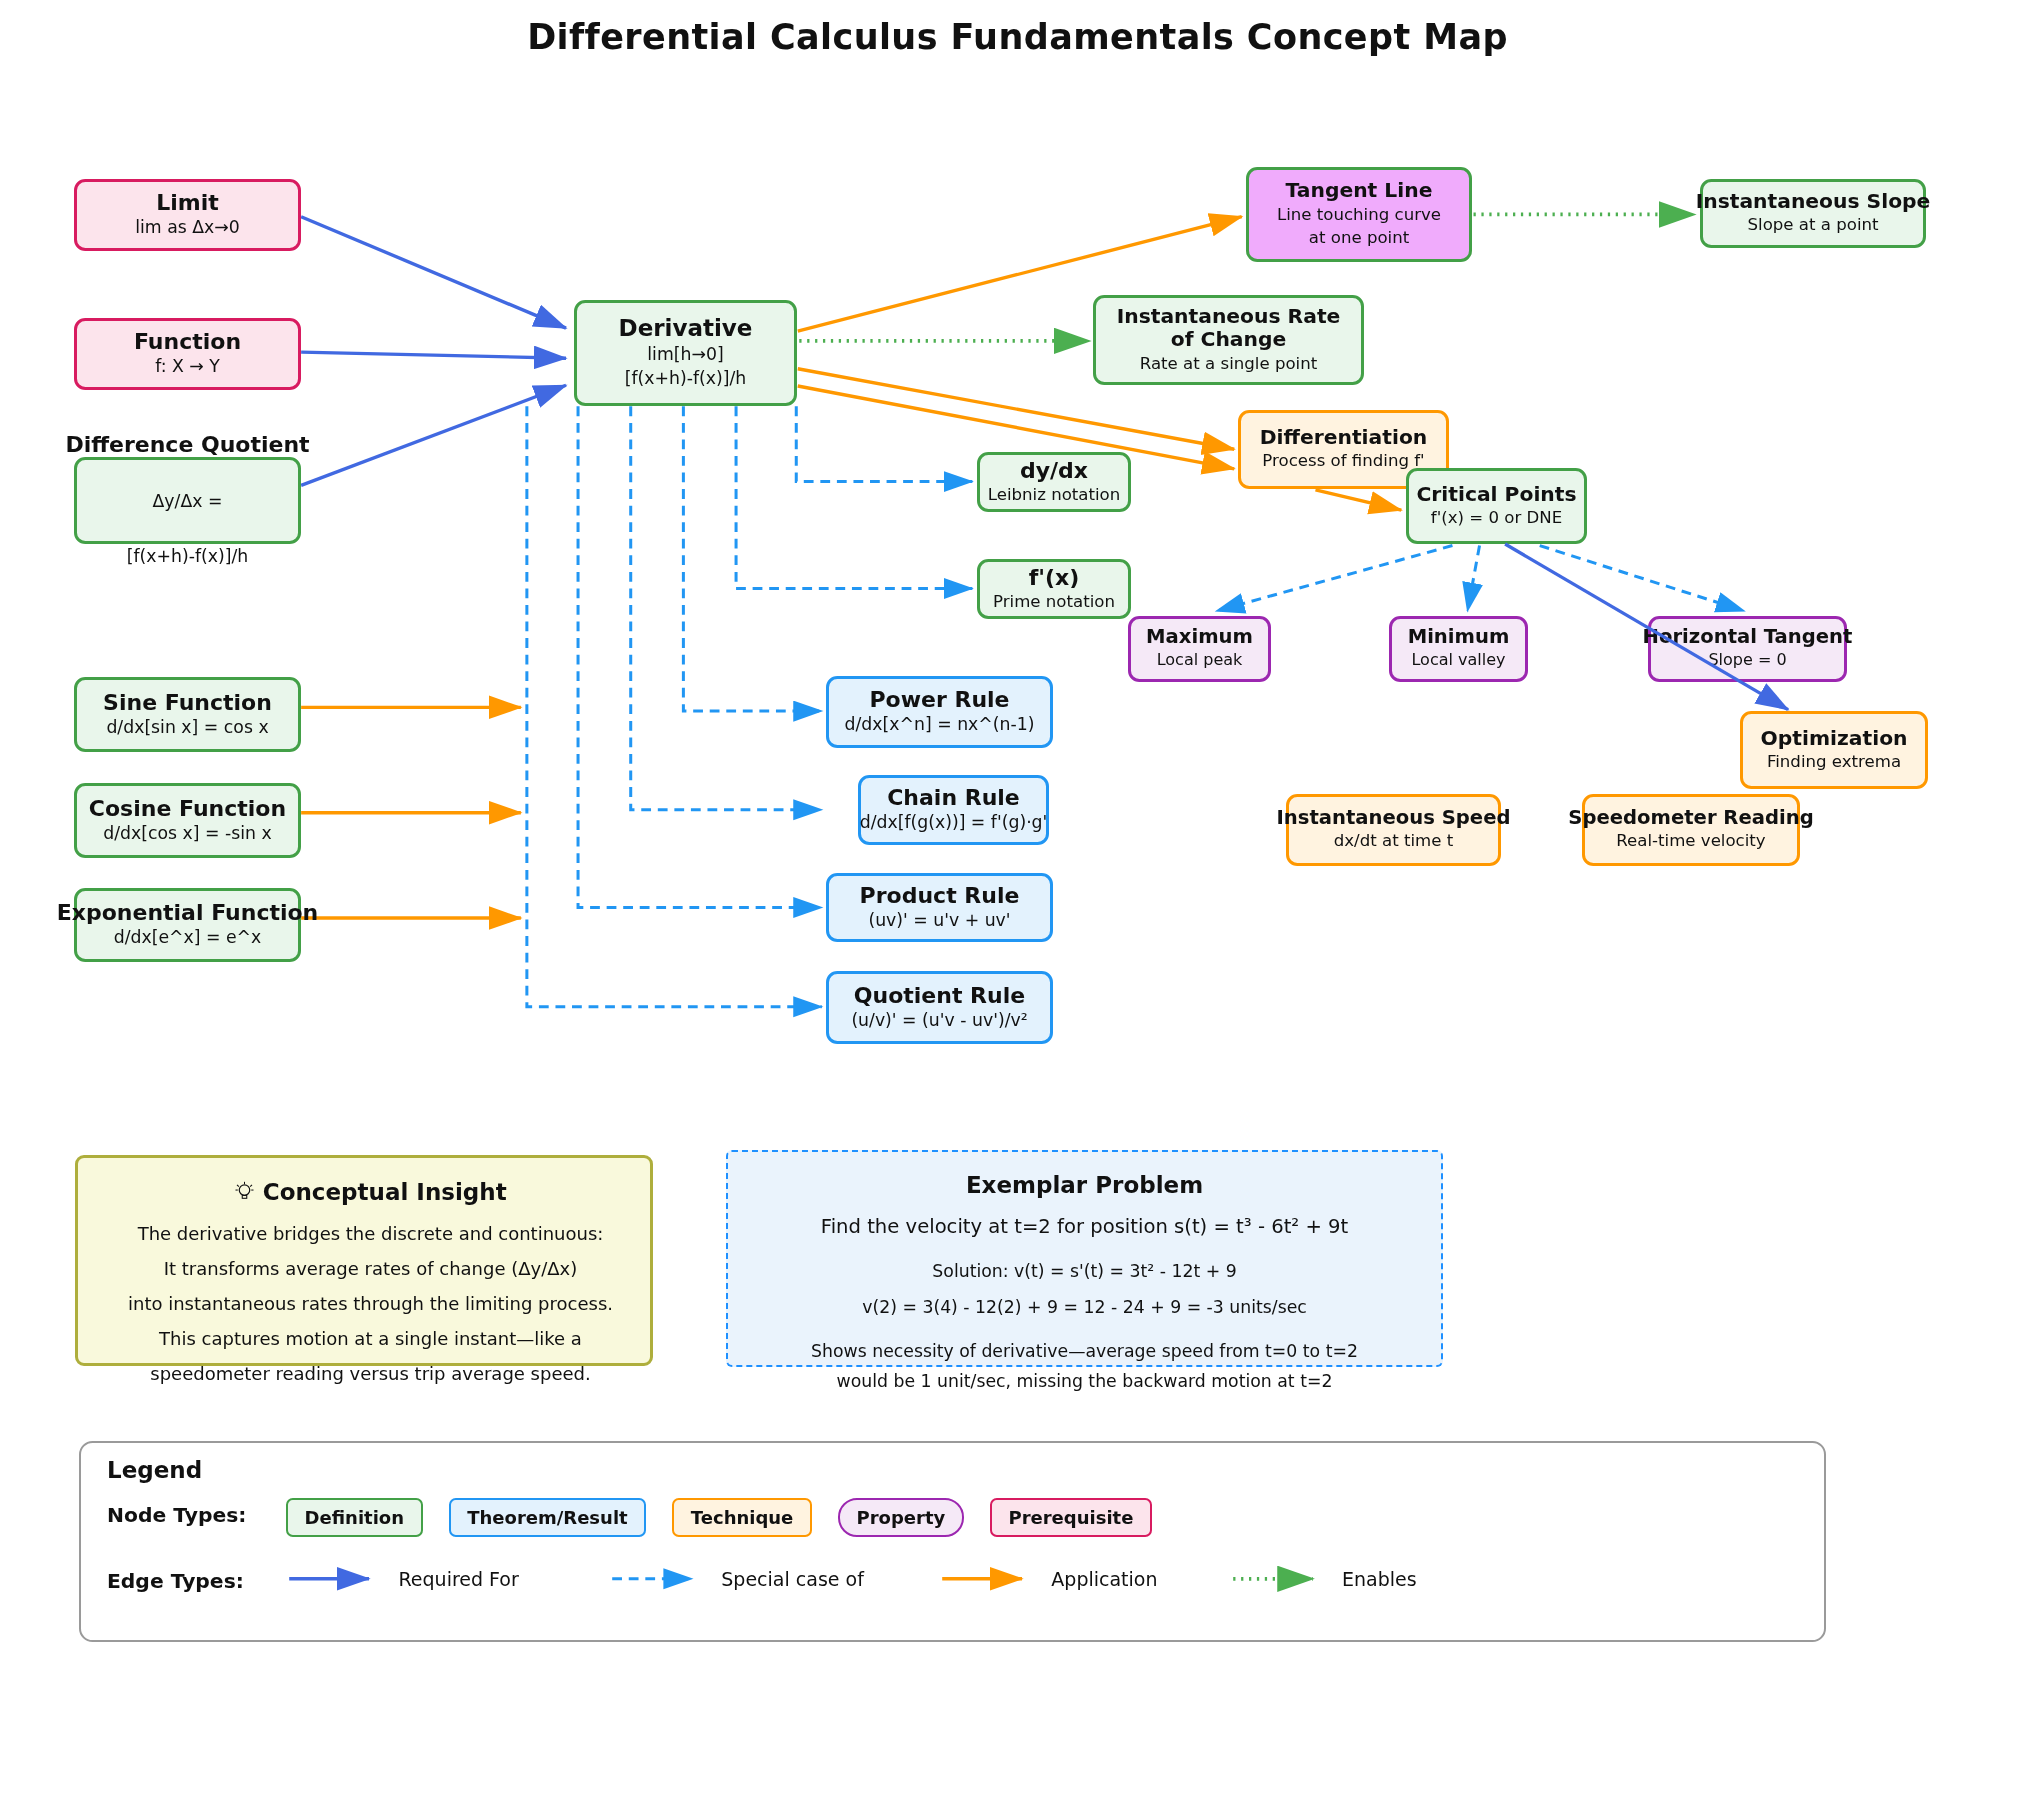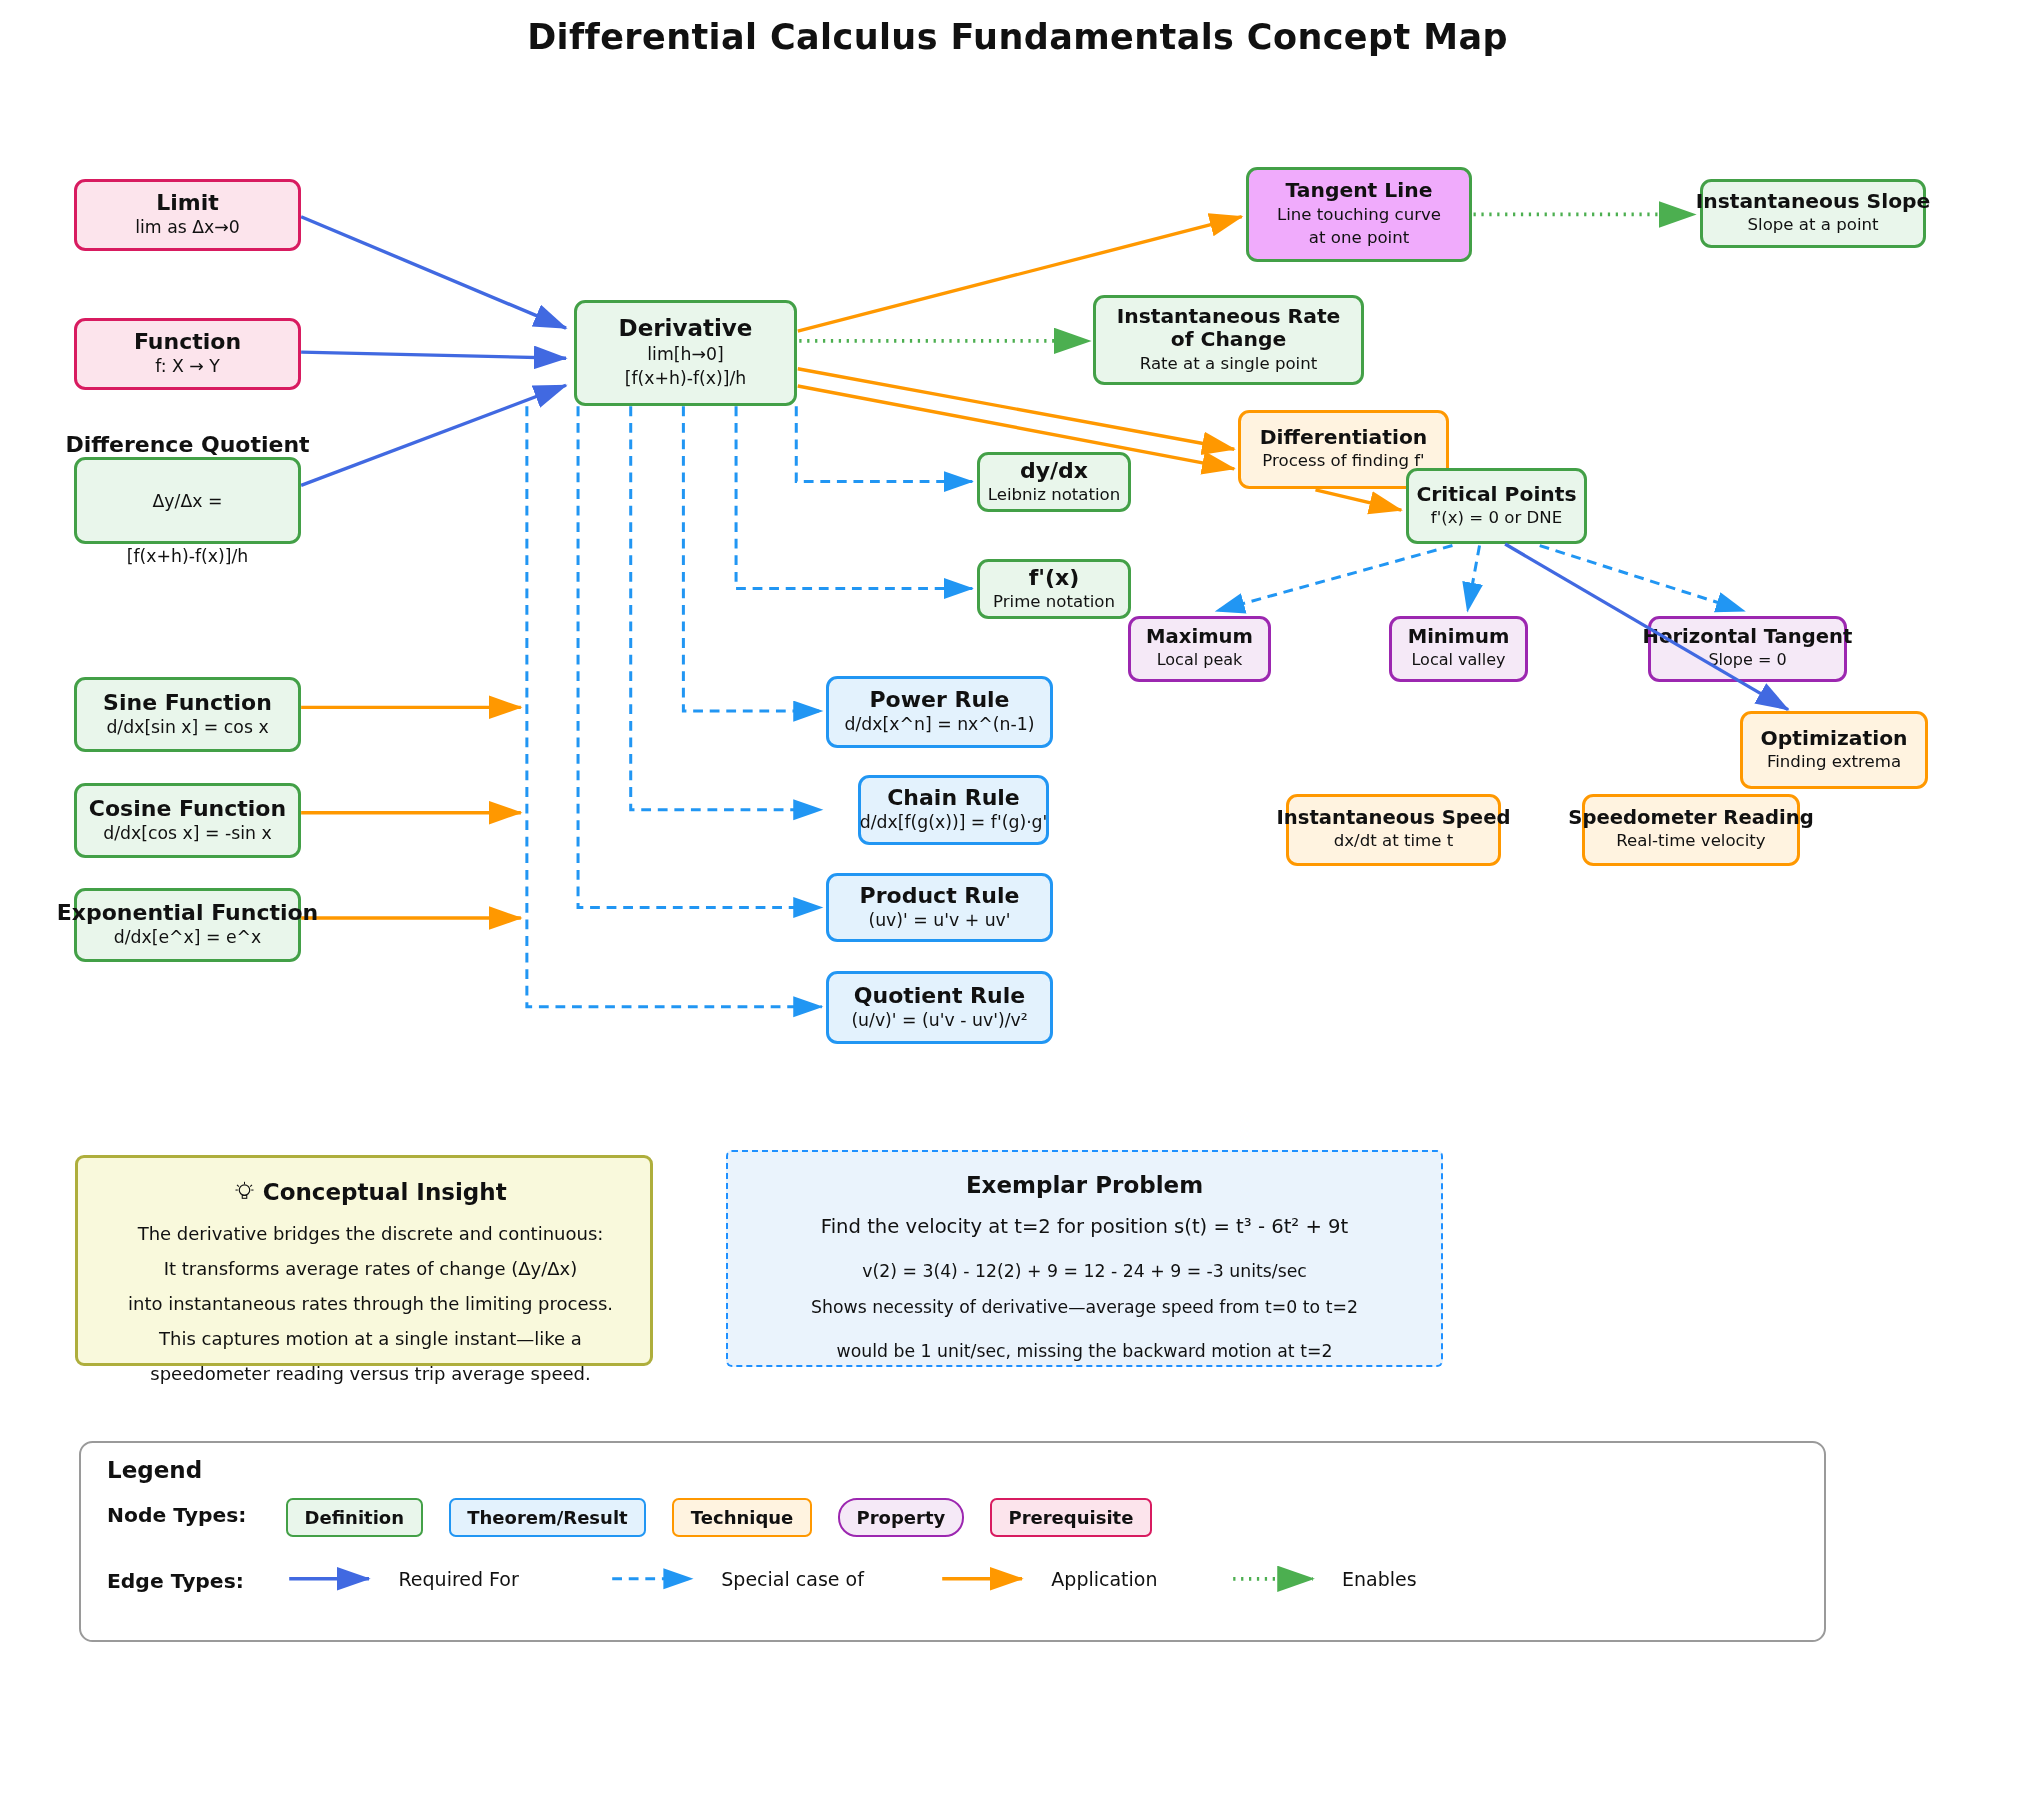--- a/index.html
+++ b/index.html
@@ -225,20 +225,21 @@
         <div class="ib-line">into instantaneous rates through the limiting process.</div>
         <div class="ib-line">This captures motion at a single instant—like a</div>
         <div class="ib-line">speedometer reading versus trip average speed.</div>
       </div>
   </div>
 
   <div class="infobox" id="exemplar-box" style="left:726px;top:1150px;width:717px;height:217px;">
     <div class="ib-title">Exemplar Problem</div>
     <div id="exemplar-lines">
         <div class="ex-line">Find the velocity at t=2 for position s(t) = t³ - 6t² + 9t</div>
+        <div class="ex-line">Solution: v(t) = s'(t) = 3t² - 12t + 9</div>
         <div class="ex-line">v(2) = 3(4) - 12(2) + 9 = 12 - 24 + 9 = -3 units/sec</div>
         <div class="ex-line">Shows necessity of derivative—average speed from t=0 to t=2</div>
         <div class="ex-line">would be 1 unit/sec, missing the backward motion at t=2</div>
       </div>
   </div>
 
   <div id="legend-box" style="left:79px;top:1441px;width:1743px;height:197px;">
     <div id="legend-title">Legend</div>
     <div class="legend-row-label" style="top:60px;">Node Types:</div>
     <div id="legend-chips">

